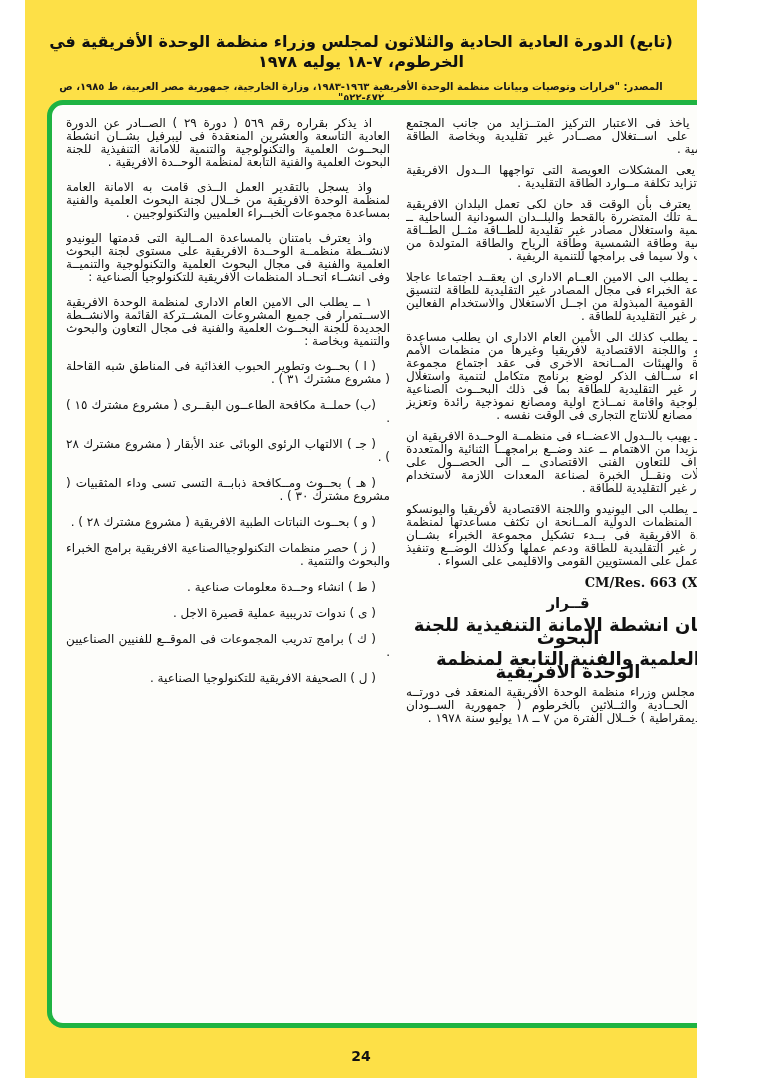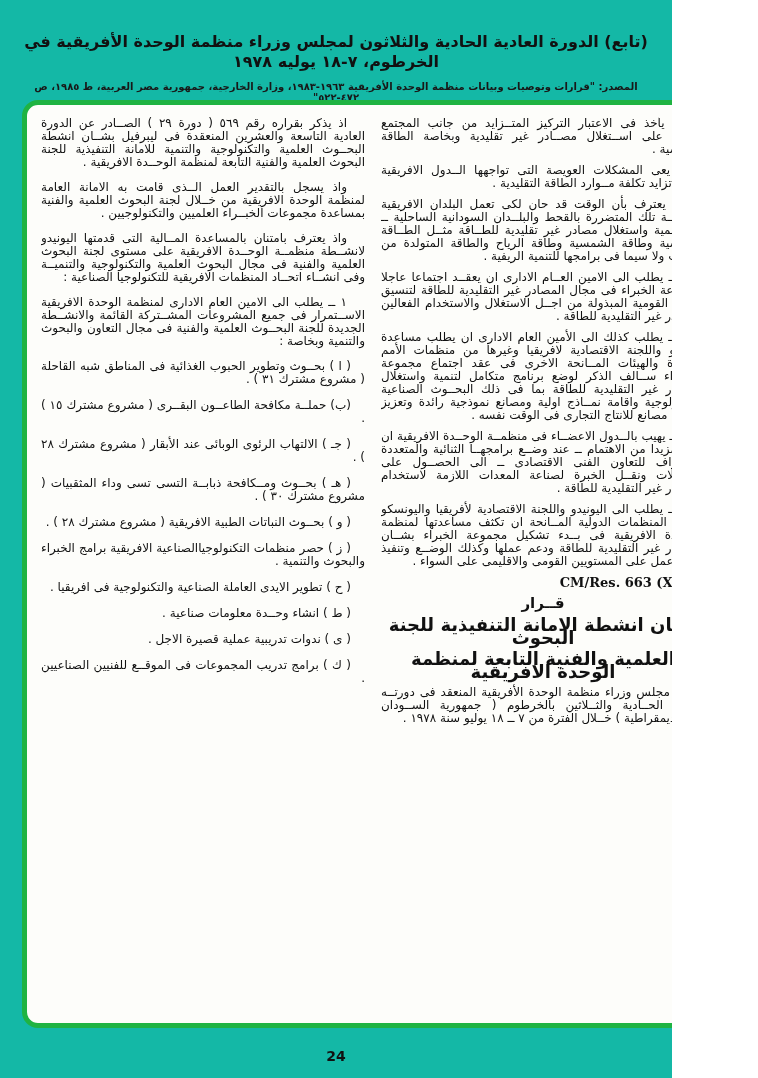--- a/index.html
+++ b/index.html
@@ -1,22 +1,23 @@
 <!DOCTYPE html>
 <html lang="ar"><head>
 <meta charset="utf-8">
 <style>
   html,body{margin:0;padding:0;background:#ffffff;}
   .page{
     position:relative;
     width:672px;height:1078px;
-    background:#14b8a6;
+    background:#fde047;
     font-family:"DejaVu Sans", sans-serif;
     color:#111;
     overflow:hidden;
+    margin-left:25px;
   }
   
   .hdr{
     direction:rtl;
     text-align:center;
     padding-top:32px;
   }
   .hdr-line1{
     font-size:16px;
     font-weight:bold;
@@ -133,24 +134,24 @@
         <p>واذ يسجل بالتقدير العمل الــذى قامت به الامانة العامة لمنظمة الوحدة الافريقية من خــلال لجنة البحوث العلمية والفنية بمساعدة مجموعات الخبــراء العلميين والتكنولوجيين .</p>
         <p>واذ يعترف بامتنان بالمساعدة المــالية التى قدمتها اليونيدو لانشــطة منظمــة الوحــدة الافريقية على مستوى لجنة البحوث العلمية والفنية فى مجال البحوث العلمية والتكنولوجية والتنميــة وفى انشــاء اتحــاد المنظمات الافريقية للتكنولوجيا الصناعية :</p>
         <p>١ ــ يطلب الى الامين العام الادارى لمنظمة الوحدة الافريقية الاســتمرار فى جميع المشروعات المشــتركة القائمة والانشــطة الجديدة للجنة البحــوث العلمية والفنية فى مجال التعاون والبحوث والتنمية وبخاصة :</p>
 
         <p class="item">( ا ) بحــوث وتطوير الحبوب الغذائية فى المناطق شبه القاحلة ( مشروع مشترك ٣١ ) .</p>
         <p class="item">(ب) حملــة مكافحة الطاعــون البقــرى ( مشروع مشترك ١٥ ) .</p>
         <p class="item">( جـ ) الالتهاب الرئوى الوبائى عند الأبقار ( مشروع مشترك ٢٨ ) .</p>
         <p class="item">( هـ ) بحــوث ومــكافحة ذبابــة التسى تسى وداء المثقبيات ( مشروع مشترك ٣٠ ) .</p>
         <p class="item">( و ) بحــوث النباتات الطبية الافريقية ( مشروع مشترك ٢٨ ) .</p>
         <p class="item">( ز ) حصر منظمات التكنولوجياالصناعية الافريقية برامج الخبراء والبحوث والتنمية .</p>
-        <p class="item">( ح ) تطوير الايدى العاملة الصناعية والتكنولوجية فى افريقيا .</p>
         <p class="item">( ط ) انشاء وحــدة معلومات صناعية .</p>
         <p class="item">( ى ) ندوات تدريبية عملية قصيرة الاجل .</p>
         <p class="item">( ك ) برامج تدريب المجموعات فى الموقــع للفنيين الصناعيين .</p>
+        <p class="item">( ل ) الصحيفة الافريقية للتكنولوجيا الصناعية .</p>
       </div>
 
     </div>
   </div>
 
   <div class="page-num">24</div>
 
 </div>
 
 </body></html>

